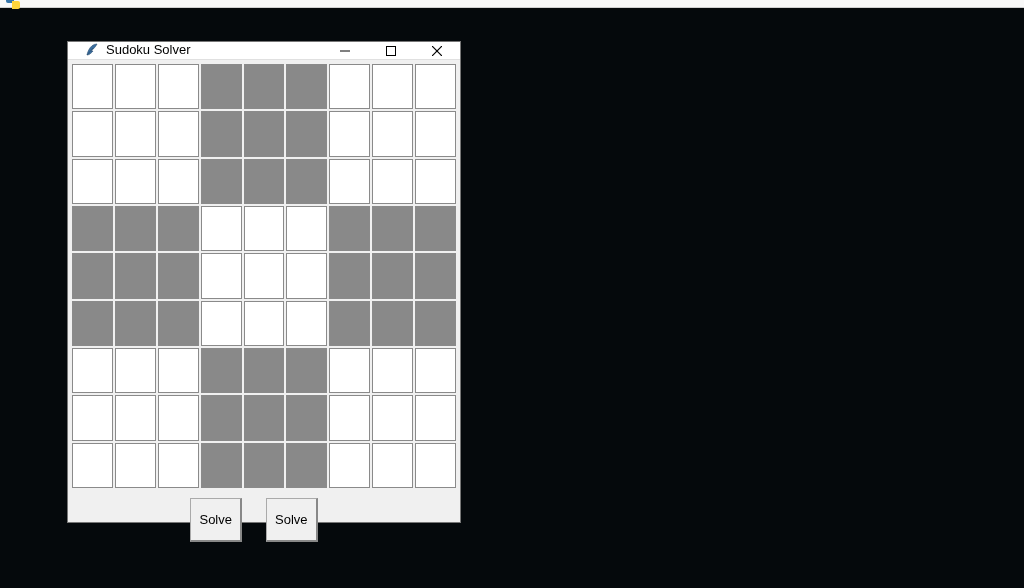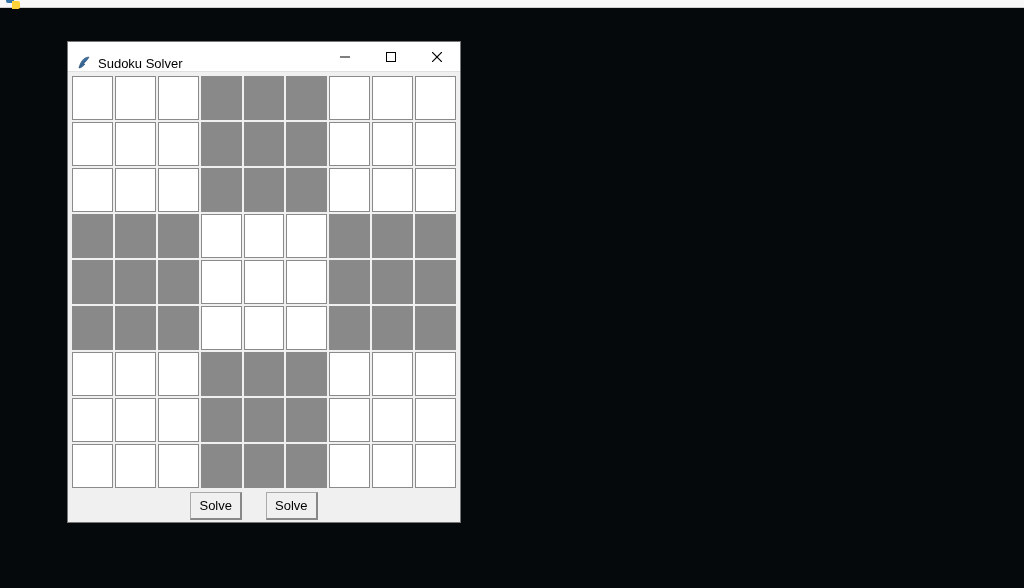--- a/index.html
+++ b/index.html
@@ -34,25 +34,25 @@
       left: 68px;
       top: 42px;
       width: 392px;
       height: 480px;
       background: #f0f0f0;
       box-shadow: 0 0 0 1px #777;
       display: flex;
       flex-direction: column;
     }
     .titlebar {
-      height: 30px;
+      height: 18px;
       background: #ffffff;
       display: flex;
-      align-items: flex-end;
-      padding-left: 8px;
+      align-items: flex-start;
+      padding-left: 16px;
       border-bottom: 1px solid #e0e0e0;
     }
     .titlebar-icon {
       width: 16px; height: 16px;
       margin-right: 6px;
     }
     .titlebar-title {
       flex: 1;
       font-size: 13px;
       color: #000;
@@ -93,22 +93,22 @@
     .btn-row {
       height: 34px;
       display: flex;
       background: #f0f0f0;
       padding: 2px;
     }
     .btn-spacer { flex: 1; }
     .btn {
       min-width: 44px;
       padding: 0 8px;
-      height: 28px;
-      margin: 2px 22px 2px 2px;
+      height: 44px;
+      margin: 8px 22px 2px 2px;
       background: #f0f0f0;
       border: 1px solid #aaa;
       border-right: 2px solid #888;
       border-bottom: 2px solid #888;
       display: flex;
       align-items: center;
       justify-content: center;
       font-size: 13px;
       cursor: pointer;
     }

